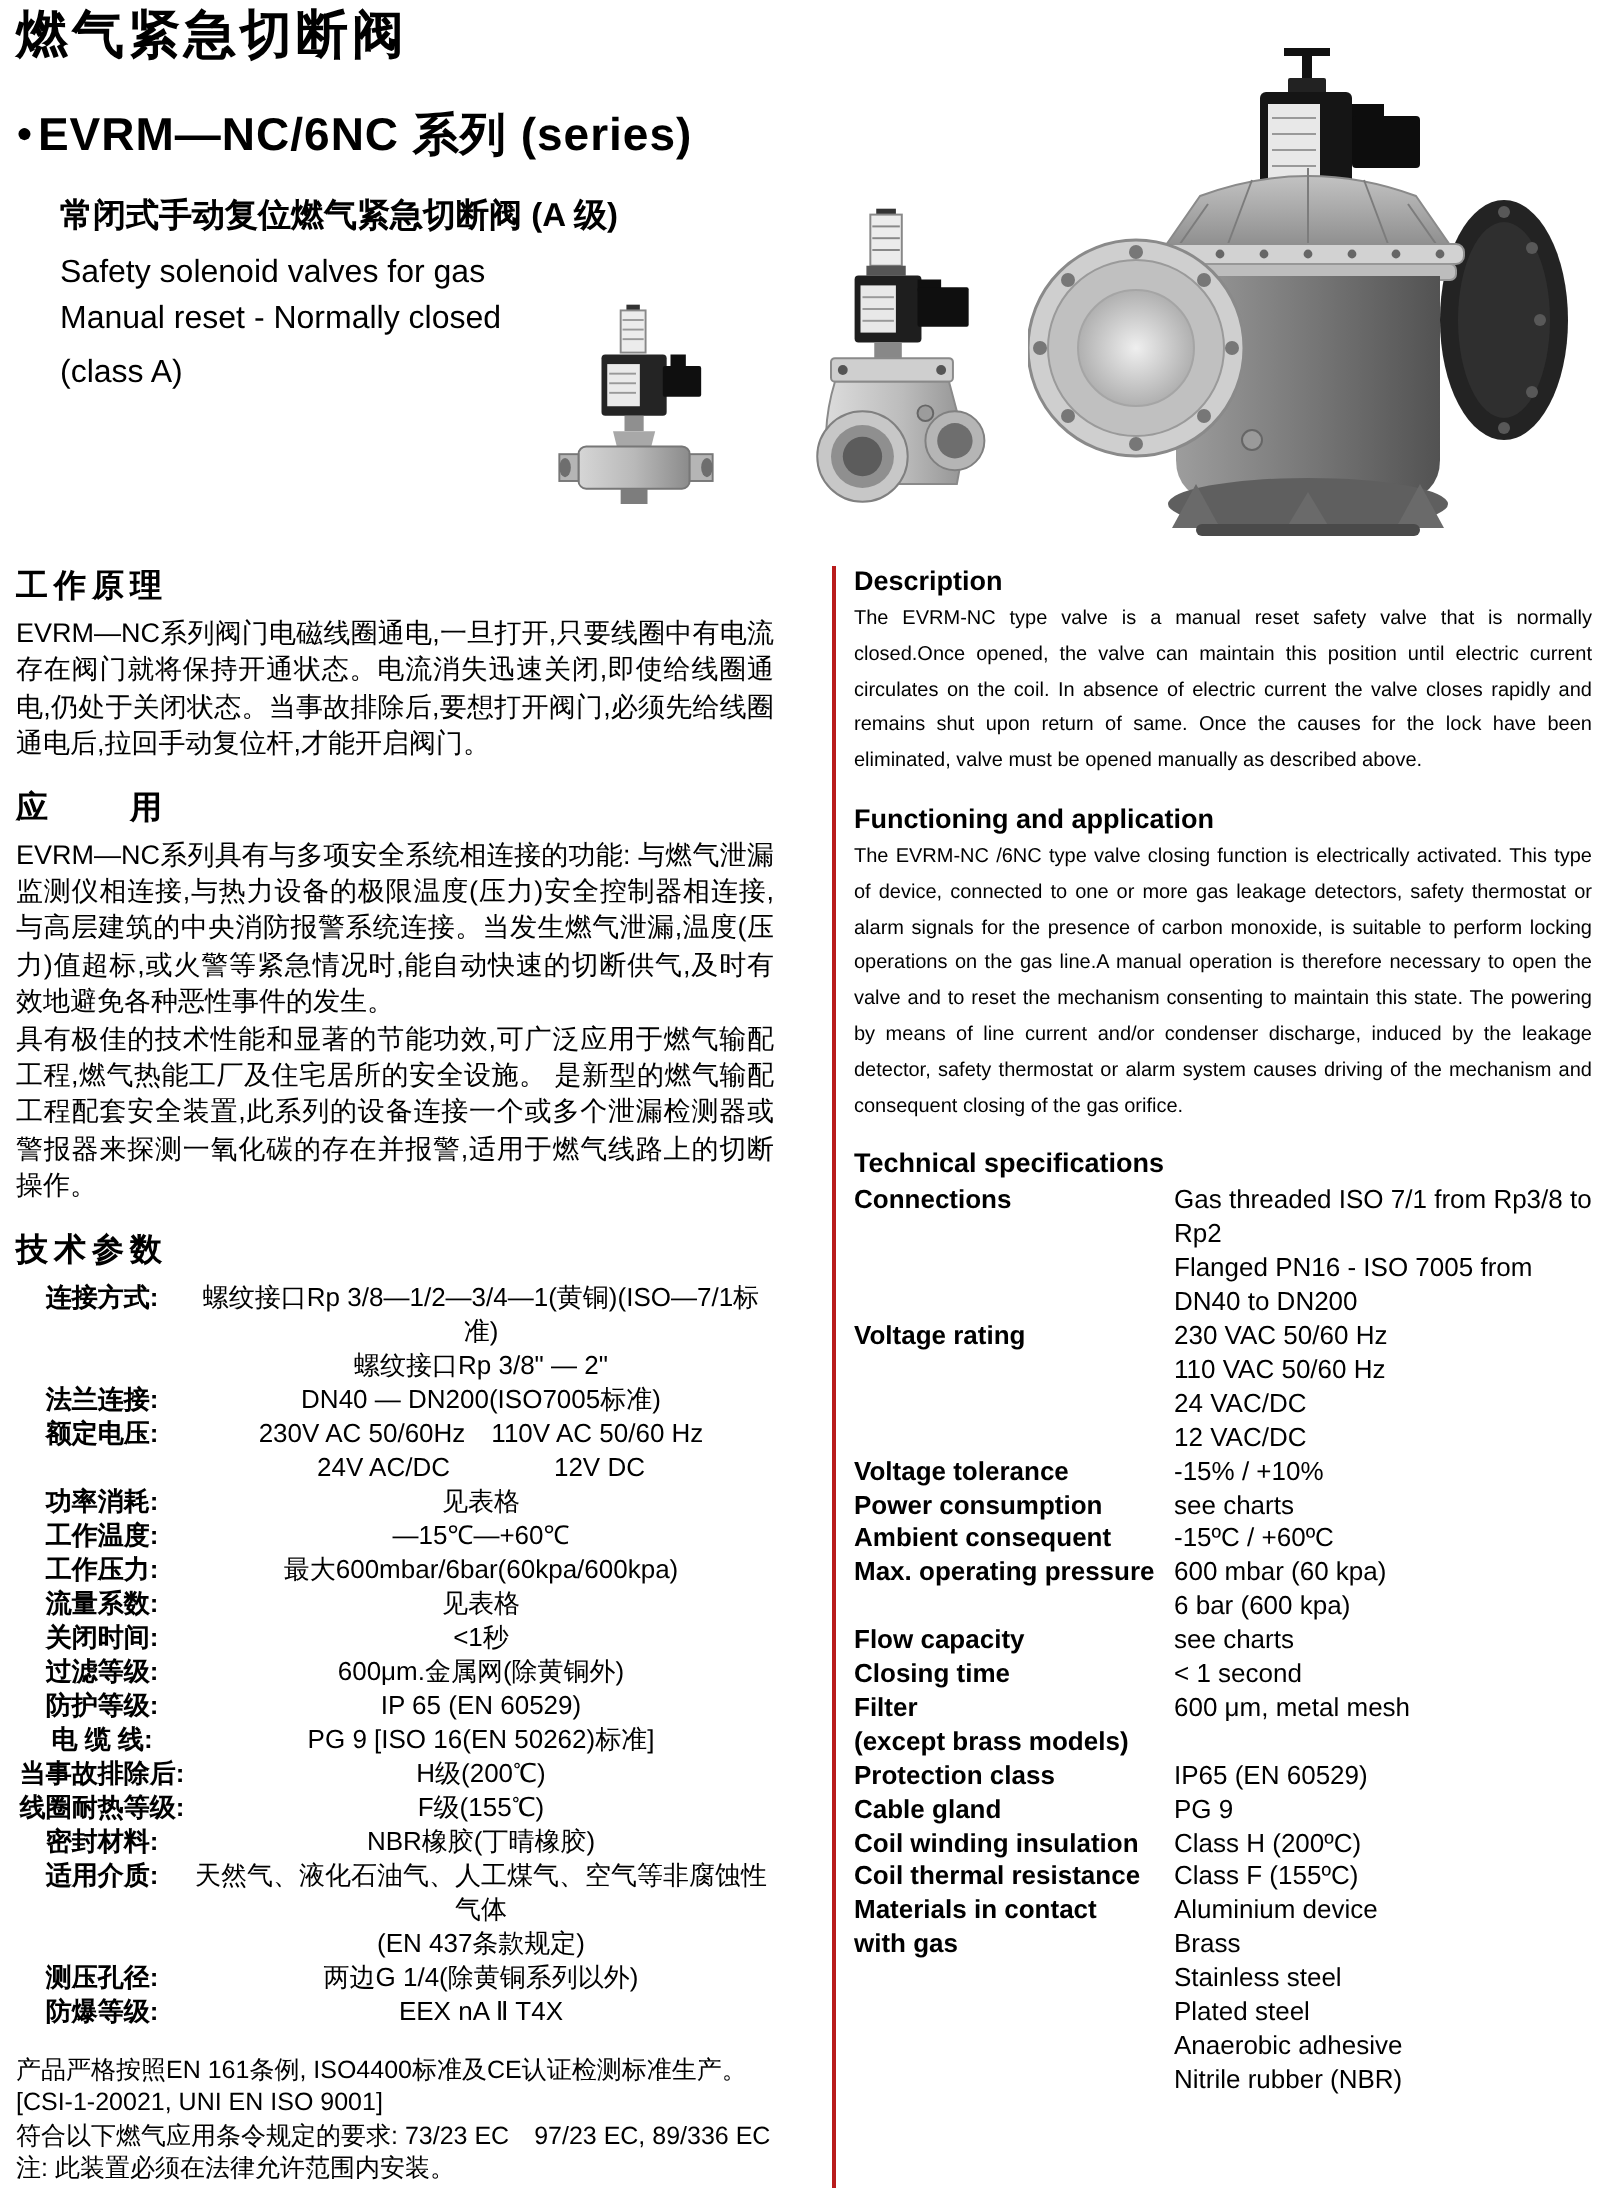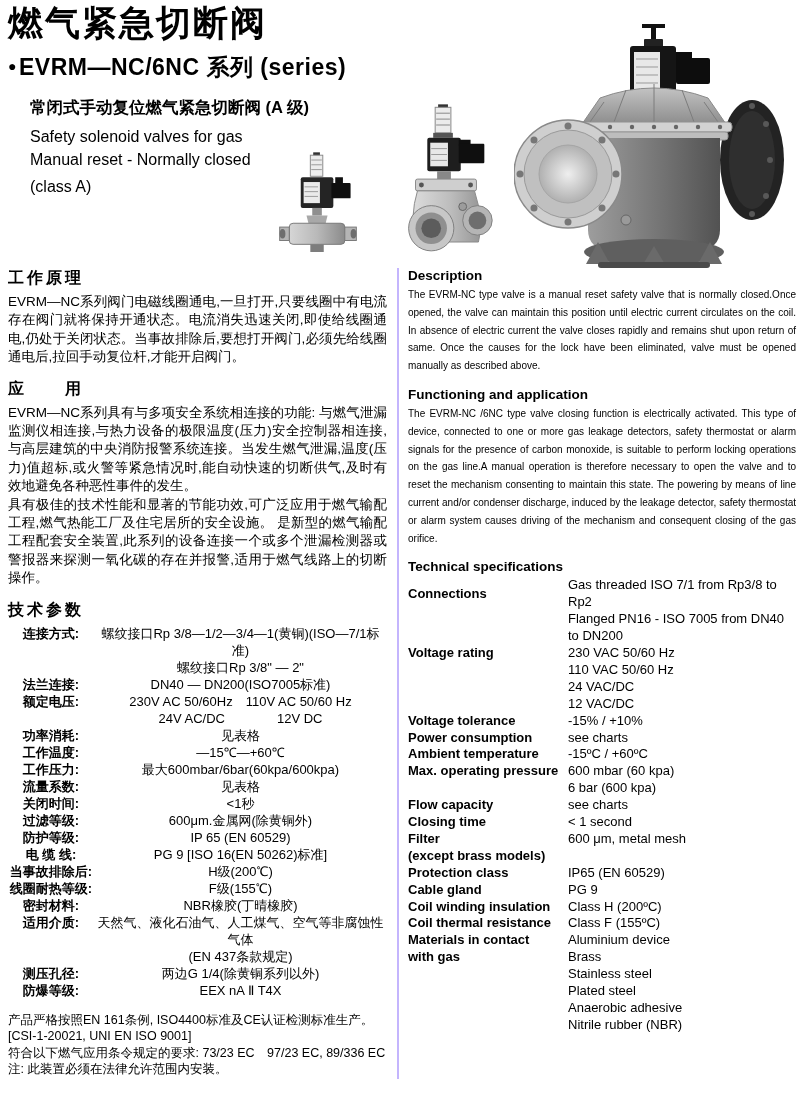--- a/index.html
+++ b/index.html
@@ -1,50 +1,50 @@
 <!DOCTYPE html>
 <html><head>
 <meta charset="utf-8">
 <style>
   html,body{margin:0;padding:0;background:#fff;}
   .page{position:relative;width:800px;height:1094px;background:#fff;color:#000;
         font-family:"Liberation Sans",sans-serif;overflow:hidden;}
   
-  .title{position:absolute;left:8px;top:0px;margin:0;font-size:35px;font-weight:bold;letter-spacing:2px;}
+  .title{position:absolute;left:8px;top:0px;margin:0;font-size:26px;font-weight:bold;letter-spacing:2px;}
   .series{position:absolute;left:8px;top:52px;font-size:23px;font-weight:bold;letter-spacing:.5px;white-space:nowrap;}
   .series .bullet{font-size:14px;vertical-align:4px;margin-right:2px;}
   .subtitle{position:absolute;left:30px;top:97px;}
   .subtitle p{margin:0;}
   .sub-cn{font-size:16.5px;font-weight:bold;margin-bottom:9px !important;}
   .sub-en{font-size:16px;margin-bottom:5px !important;}
   .sub-class{font-size:16px;margin-top:9px !important;}
   
   .photo{position:absolute;}
   .photo-small{left:272px;top:150px;}
   .photo-medium{left:386px;top:103px;}
   .photo-large{left:514px;top:24px;}
   
-  .body{position:absolute;left:0;top:268px;width:800px;height:811px;display:flex;}
+  .body{position:absolute;left:0;top:283px;width:800px;height:811px;display:flex;gap:19px;}
   .col-left{width:397px;box-sizing:border-box;padding:0 10px 0 8px;}
-  .col-right{flex:1;border-left:2px solid #c4b5fd;box-sizing:border-box;padding:0 4px 0 9px;}
+  .col-right{flex:1;border-left:2px solid #b91c1c;box-sizing:border-box;padding:0 4px 0 9px;}
   
   .h-cn{font-size:16px;font-weight:bold;letter-spacing:3px;margin:0 0 4px 0;}
   .p-cn{font-size:13.5px;line-height:18.4px;text-align:justify;margin:0;}
   .mb{margin-bottom:12px;}
   .lspecs{margin-top:3px;font-size:13px;line-height:17px;text-align:center;}
   .lrow{display:flex;}
   .llab{flex:0 0 86px;font-weight:bold;white-space:nowrap;}
   .lval{flex:1;white-space:pre-wrap;}
   .footnotes{margin-top:13px;font-size:12.5px;line-height:16.5px;}
   .footnotes p{margin:0;text-align:justify;}
   
   .h-en{font-size:13.5px;font-weight:bold;margin:0 0 3px 0;}
   .p-en{font-size:10px;line-height:17.8px;text-align:justify;margin:0 0 12px 0;}
   .rspecs{font-size:13px;line-height:16.9px;margin-top:1px;}
-  .rrow{display:flex;align-items:center;}
+  .rrow{display:flex;}
   .rlab{flex:0 0 160px;font-weight:bold;white-space:nowrap;}
   .rval{flex:1;}
 </style>
 </head>
 <body>
 
 <div class="page">
 
   <h1 class="title">燃气紧急切断阀</h1>
 
@@ -370,21 +370,21 @@
             <span class="rlab">Voltage tolerance</span>
             <span class="rval">-15% / +10%</span>
           </div>
 
           <div class="rrow">
             <span class="rlab">Power consumption</span>
             <span class="rval">see charts</span>
           </div>
 
           <div class="rrow">
-            <span class="rlab">Ambient temperature</span>
+            <span class="rlab">Ambient consequent</span>
             <span class="rval">-15ºC / +60ºC</span>
           </div>
 
           <div class="rrow">
             <span class="rlab">Max. operating pressure</span>
             <span class="rval">600 mbar (60 kpa)</span>
           </div>
 
           <div class="rrow">
             <span class="rlab"></span>

